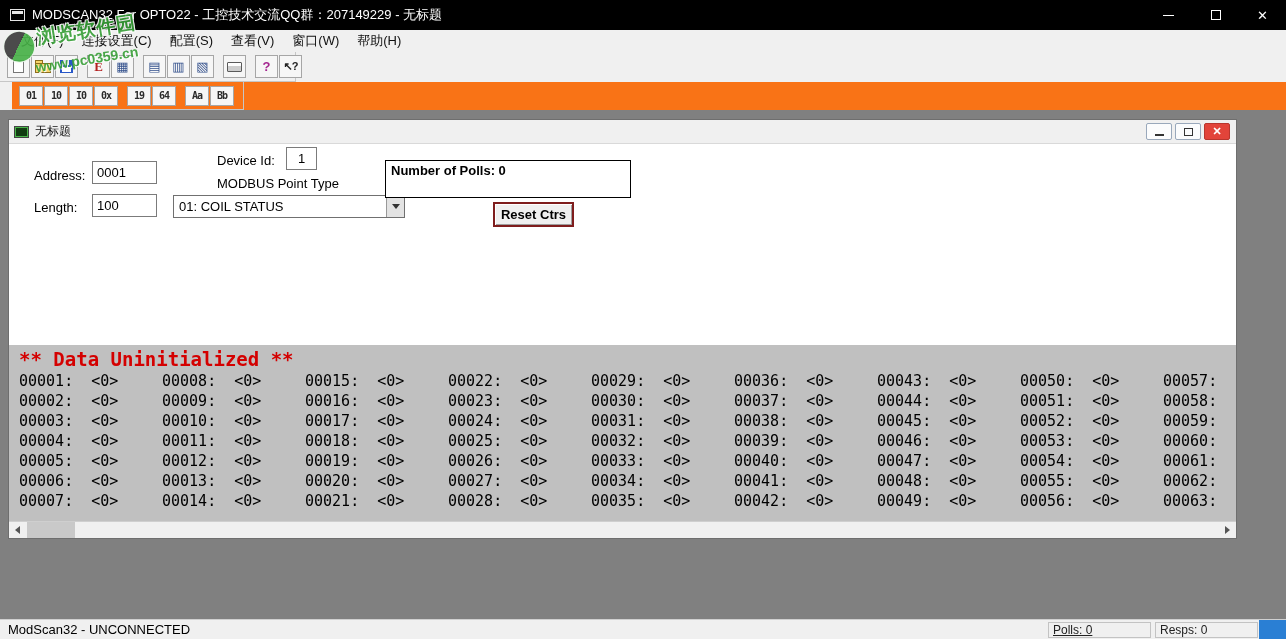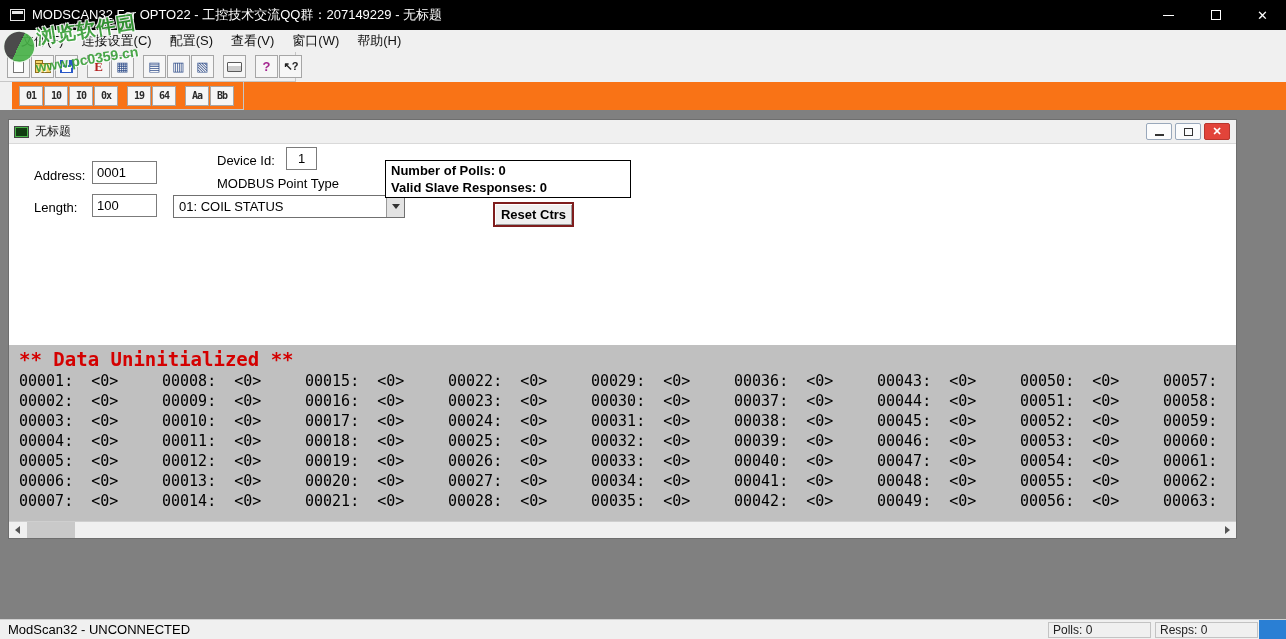--- a/index.html
+++ b/index.html
@@ -91,21 +91,21 @@
   .sb-btn { position:absolute; top:0; width:17px; height:16px; display:flex; align-items:center; justify-content:center; }
   .sb-left { left:0; } .sb-right { right:0; }
   .tri-l { width:0; height:0; border:4px solid transparent; border-right:5px solid #555; margin-left:-4px; }
   .tri-r { width:0; height:0; border:4px solid transparent; border-left:5px solid #555; margin-right:-4px; }
   .sb-thumb { position:absolute; left:18px; top:0; width:48px; height:16px; background:#c9c9c9; }
 
   
   .statusbar { position:absolute; left:0; top:619px; width:100%; height:20px; background:#f0f0f0; border-top:1px solid #d0d0d0; font-size:13px; }
   .status-left { position:absolute; left:8px; top:2px; color:#000; }
   .pane { position:absolute; top:2px; width:103px; height:16px; border:1px solid #c3c3c3; font-size:12px; line-height:14px; padding-left:4px; color:#222; }
-  .pane-polls { left:1048px; }
+  .pane-polls { left:1048px;text-decoration:underline; }
   .pane-resps { left:1155px; }
   .corner-accent { position:absolute; left:1259px; top:0; width:27px; height:19px; background:var(--corner-blue,#2a7fd4); }
 
   
   .watermark { position:absolute; left:2px; top:8px; width:160px; height:90px; pointer-events:none; z-index:50; transform:rotate(-9deg); opacity:.9; }
   .wm-logo { position:absolute; left:4px; top:14px; width:30px; height:30px; border-radius:50%; background:linear-gradient(125deg,#3a3a3a 48%,#45b045 48%); box-shadow:0 0 0 1px #e9f6e9; }
   .wm-name { position:absolute; left:38px; top:10px; font-size:19px; font-weight:bold; color:var(--watermark-green,#38a038); letter-spacing:1px; white-space:nowrap; text-shadow:1px 1px 0 #fff,-1px -1px 0 #fff,1px -1px 0 #fff,-1px 1px 0 #fff; }
   .wm-url { position:absolute; left:32px; top:44px; font-size:14px; font-weight:bold; color:var(--watermark-green,#38a038); white-space:nowrap; text-shadow:1px 1px 0 #fff; }
 </style>
 </head>
@@ -228,21 +228,20 @@
 
         <div class="dropdown" data-name="point-type-select">
           <span class="dd-text" data-name="point-type-value">01: COIL STATUS</span>
           <div class="dd-btn" data-name="dropdown-button">
             <span class="dd-arrow" data-name="chevron-down-icon"></span>
           </div>
         </div>
 
         <div class="polls-box" data-name="poll-counters-box">
           <div data-name="polls-count">Number of Polls: 0</div>
-          <div data-name="responses-count">Valid Slave Responses: 0</div>
         </div>
 
         <div class="reset-btn" data-name="reset-counters-button">
           <span data-name="reset-counters-label">Reset Ctrs</span>
         </div>
       </div>
 
       <div class="data-area" data-name="register-data-area">
         <div class="banner" data-name="data-uninitialized-banner">** Data Uninitialized **</div>
         <div data-name="data-grid-rows">

